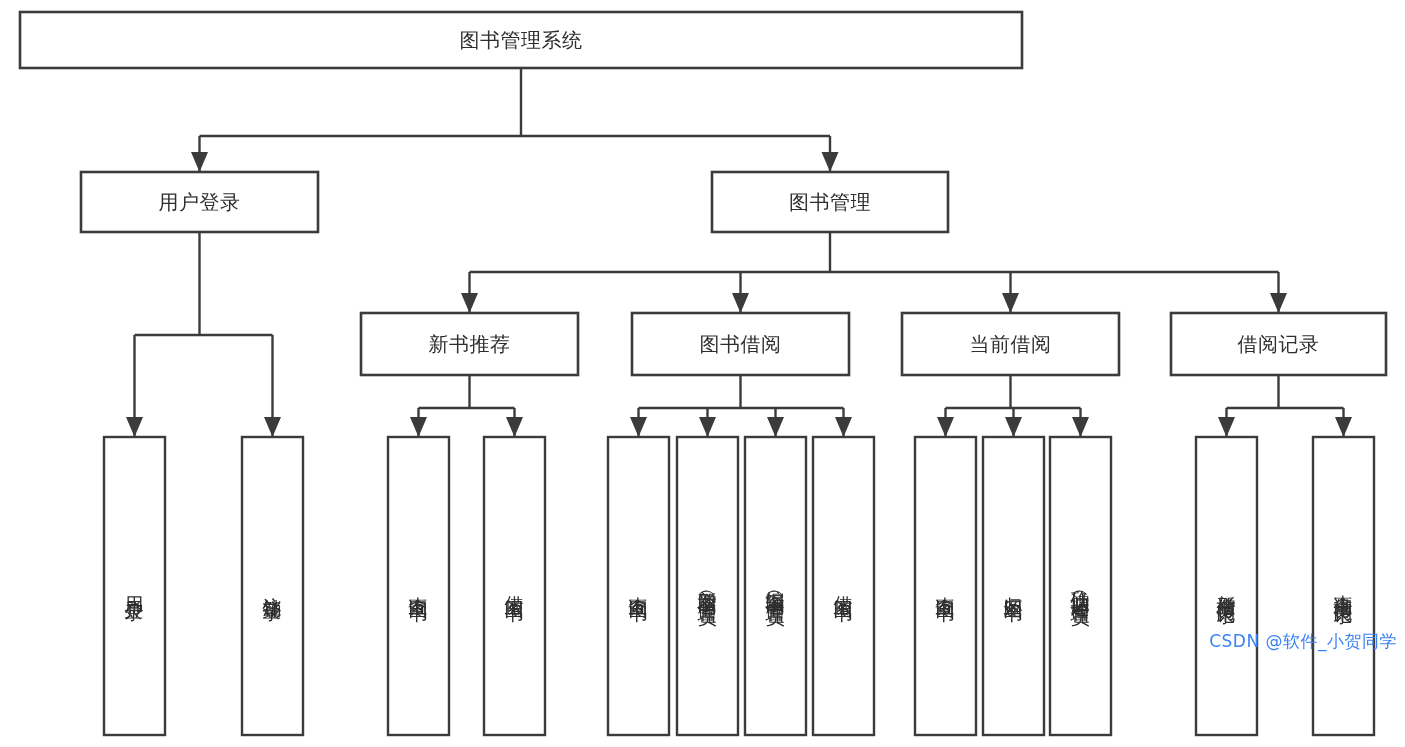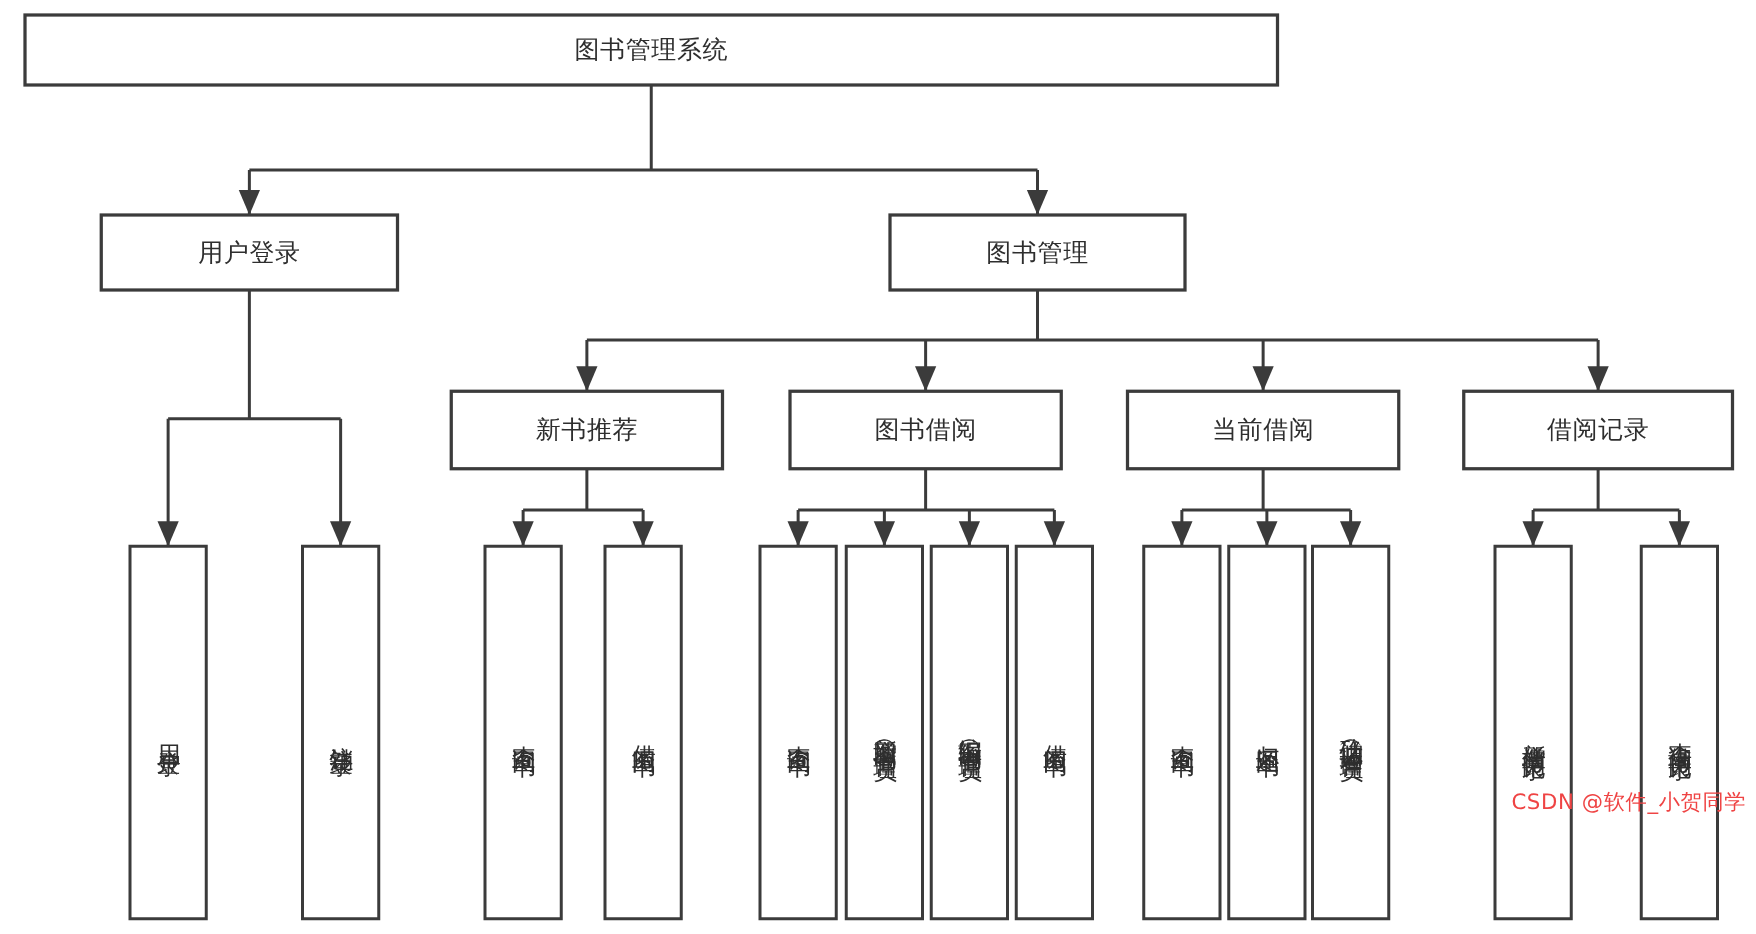--- a/index.html
+++ b/index.html
@@ -71,21 +71,21 @@
     letter-spacing: 2.5px;
     white-space: nowrap;
     text-align: center;
   }
   .watermark {
     position: absolute;
     right: 8px;
     bottom: 5px;
     font-family: "DejaVu Sans", "Liberation Sans", sans-serif;
     font-size: 17px;
-    color: #ef4444;
+    color: #3b82f6;
     white-space: nowrap;
     letter-spacing: 0.5px;
     user-select: none;
   }
 </style>
 </head>
 <body>
 
 <div id="diagram-root">
 

